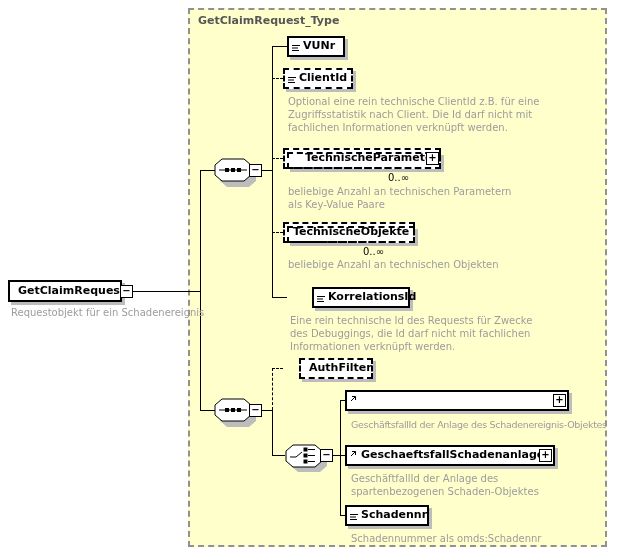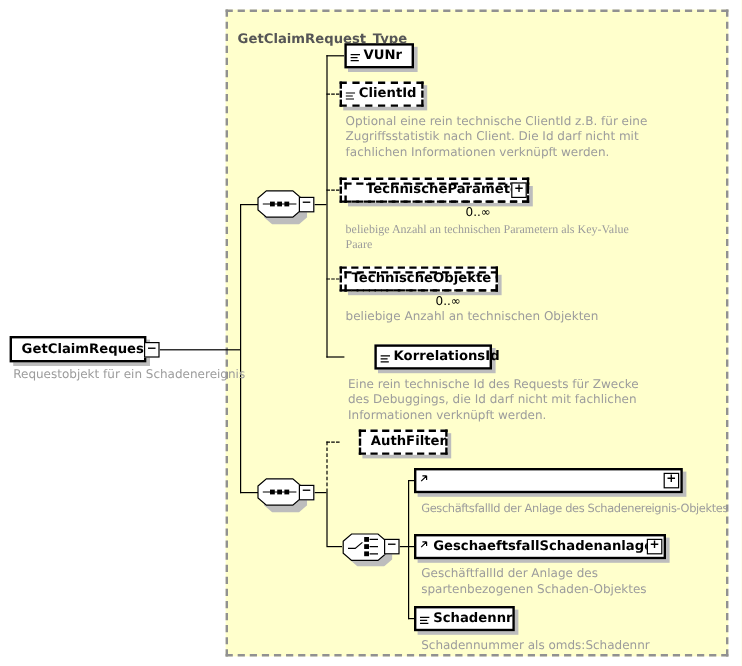--- a/index.html
+++ b/index.html
@@ -7,21 +7,21 @@
     position:relative; width:618px; height:555px;
     background:#ffffff; overflow:hidden;
     font-family:"DejaVu Sans","Liberation Sans",sans-serif;
   }
   
   .type-container{
     position:absolute; left:188px; top:8px; width:415px; height:535px;
     background:#ffffcc; border:2px dashed #919191;
   }
   .type-title{
-    position:absolute; left:8px; top:16px;
+    position:absolute; left:8px; top:4px;
     font-size:11px; font-weight:bold; color:#565656; white-space:nowrap;
   }
   
   .box{
     position:absolute; height:21px; box-sizing:border-box; z-index:0;
     background:#ffffff; border:2px solid #000;
     font-size:11px; font-weight:bold; color:#000; line-height:16px;
     padding:0 4px 0 14px; white-space:nowrap;
     box-shadow:3px 3px 0 #bdbdbd;
   }
@@ -157,21 +157,21 @@
         <path d="M0 1.5h8M0 4h6M0 6.5h7" stroke="#000"></path>
       </svg></span>
   <span>ClientId</span>
 </div>
 <div class="ann" style="left:288px;top:95px;width:262px;">Optional eine rein technische ClientId z.B. für eine Zugriffsstatistik nach Client. Die Id darf nicht mit fachlichen Informationen verknüpft werden.</div>
 
 <div class="box dashed stacked noicon" style="left:283px;top:148px;width:158px;padding-left:20px;">
   <span>TechnischeParameter</span>
 </div>
 <div class="occ" style="left:388px;top:172px;">0..∞</div>
-<div class="ann" style="left:288px;top:185px;width:240px;font-family:Liberation Serif, serif;">beliebige Anzahl an technischen Parametern als Key-Value Paare</div>
+<div class="ann" style="left:288px;top:185px;width:240px;">beliebige Anzahl an technischen Parametern als Key-Value Paare</div>
 
 <div class="box dashed stacked noicon" style="left:283px;top:222px;width:132px;">
   <span>TechnischeObjekte</span>
 </div>
 <div class="occ" style="left:363px;top:246px;">0..∞</div>
 <div class="ann nowrap" style="left:288px;top:258px;">beliebige Anzahl an technischen Objekten</div>
 
 <div class="box" style="left:287px;top:287px;width:98px;margin-left:25px;">
   <span class="el-icon"><svg width="8" height="8">
         <path d="M0 1.5h8M0 4h6M0 6.5h7" stroke="#000"></path>

